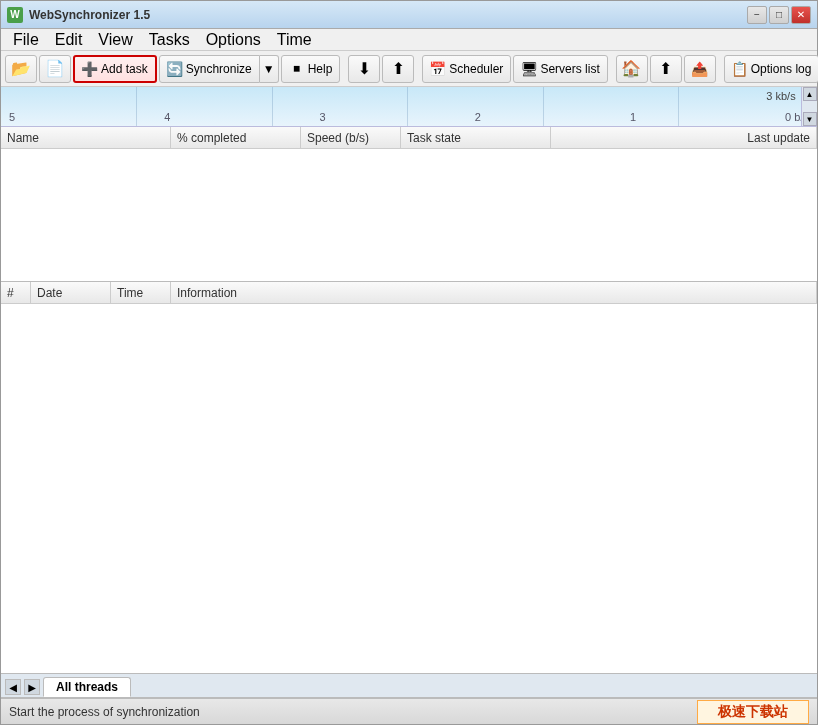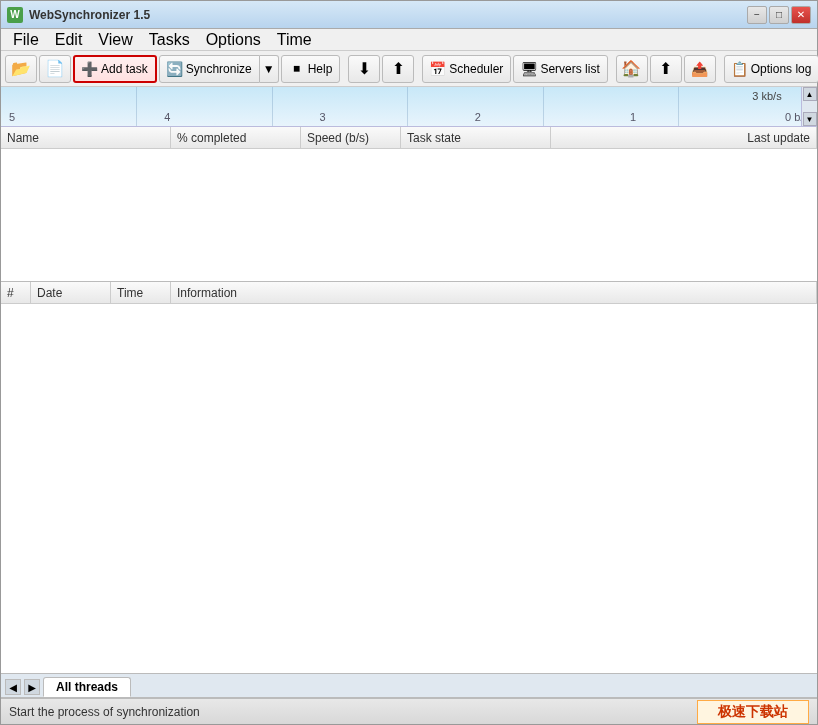--- a/index.html
+++ b/index.html
@@ -160,21 +160,21 @@
       overflow: hidden;
     }
     .speed-graph-top {
       position: absolute;
       top: 3px;
       right: 8px;
       font-size: 11px;
       color: #444;
       display: flex;
       align-items: center;
-      gap: 20px;
+      gap: 6px;
       text-align: center;
     }
     .speed-scale {
       position: absolute;
       bottom: 3px;
       left: 0;
       right: 0;
       display: flex;
       justify-content: space-between;
       padding: 0 8px;

